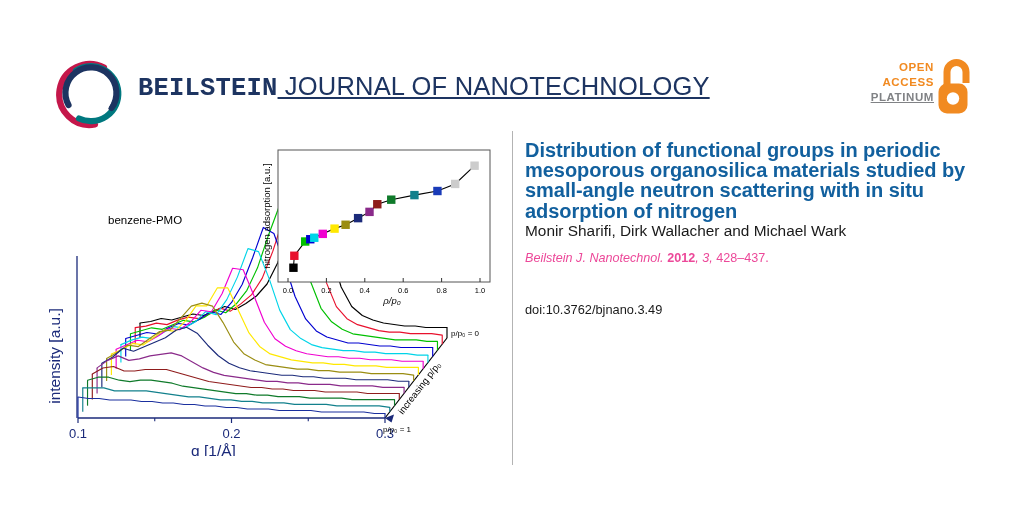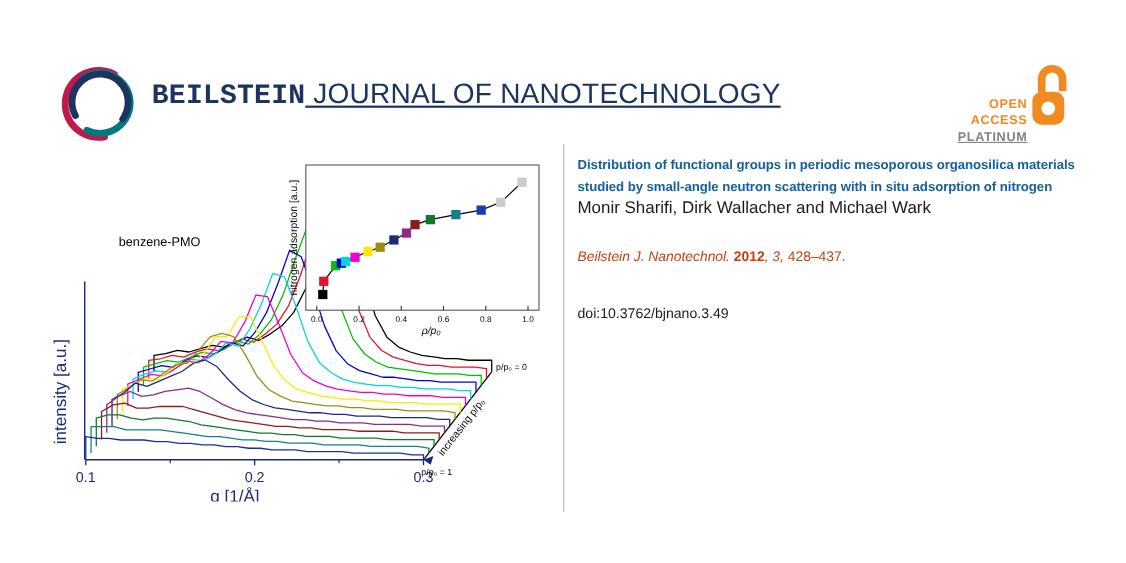--- a/index.html
+++ b/index.html
@@ -19,40 +19,40 @@
   #journal-title {
     position: absolute; left: 138px; top: 72px;
     font-size: 25.5px; letter-spacing: 0.2px;
     color: #1d3461; white-space: nowrap;
   }
   #journal-title .brand { font-weight: bold; font-family: Liberation Mono, monospace; }
   #journal-title .rest { font-weight: normal; text-decoration: underline; }
 
   
   #oa-badge { position: absolute; left: 872px; top: 58px; width: 104px; height: 62px; }
-  #oa-text { position: absolute; right: 42px; top: 2px; text-align: right; line-height: 15px; margin-top: 28px; }
+  #oa-text { position: absolute; right: 42px; top: 2px; text-align: right; line-height: 15px; }
   #oa-text div { font-size: 11.5px; font-weight: bold; letter-spacing: 0.6px; }
   .oa-orange { color: #f18a21; }
   .oa-grey   { color: #808285; text-decoration: underline; }
   #oa-lock { position: absolute; right: 0px; top: 0px; width: 40px; height: 58px; }
 
   
   #divider {
     position: absolute; left: 512px; top: 131px;
     width: 1px; height: 334px; background: #b3b3b3;
   }
 
   
   #right-col { position: absolute; left: 525px; top: 140px; width: 460px; }
   #article-title {
-    color: #12609e; font-weight: bold; font-size: 12px;
+    color: #12609e; font-weight: bold; font-size: 20px;
     line-height: 20.2px; letter-spacing: -0.05px;
   }
   #authors { font-size: 15.4px; color: #1a1a1a; line-height: 19px; }
-  #citation { margin-top: 26px; font-size: 12.6px; color: #c2410c; line-height: 16px; }
+  #citation { margin-top: 10px; font-size: 12.6px; color: #ec4899; line-height: 16px; }
   #citation .ital { font-style: italic; }
   #citation .bold { font-weight: bold; font-style: normal; }
   #doi  { margin-top: 35px; font-size: 12.8px; color: #1a1a1a; line-height: 17px; }
   #lic  { font-size: 12.8px; color: #1a1a1a; line-height: 17px; }
 
   
   #figure { position: absolute; left: 46px; top: 136px; width: 460px; height: 320px; }
   #figure svg { display:block; }
 </style>
 </head>

